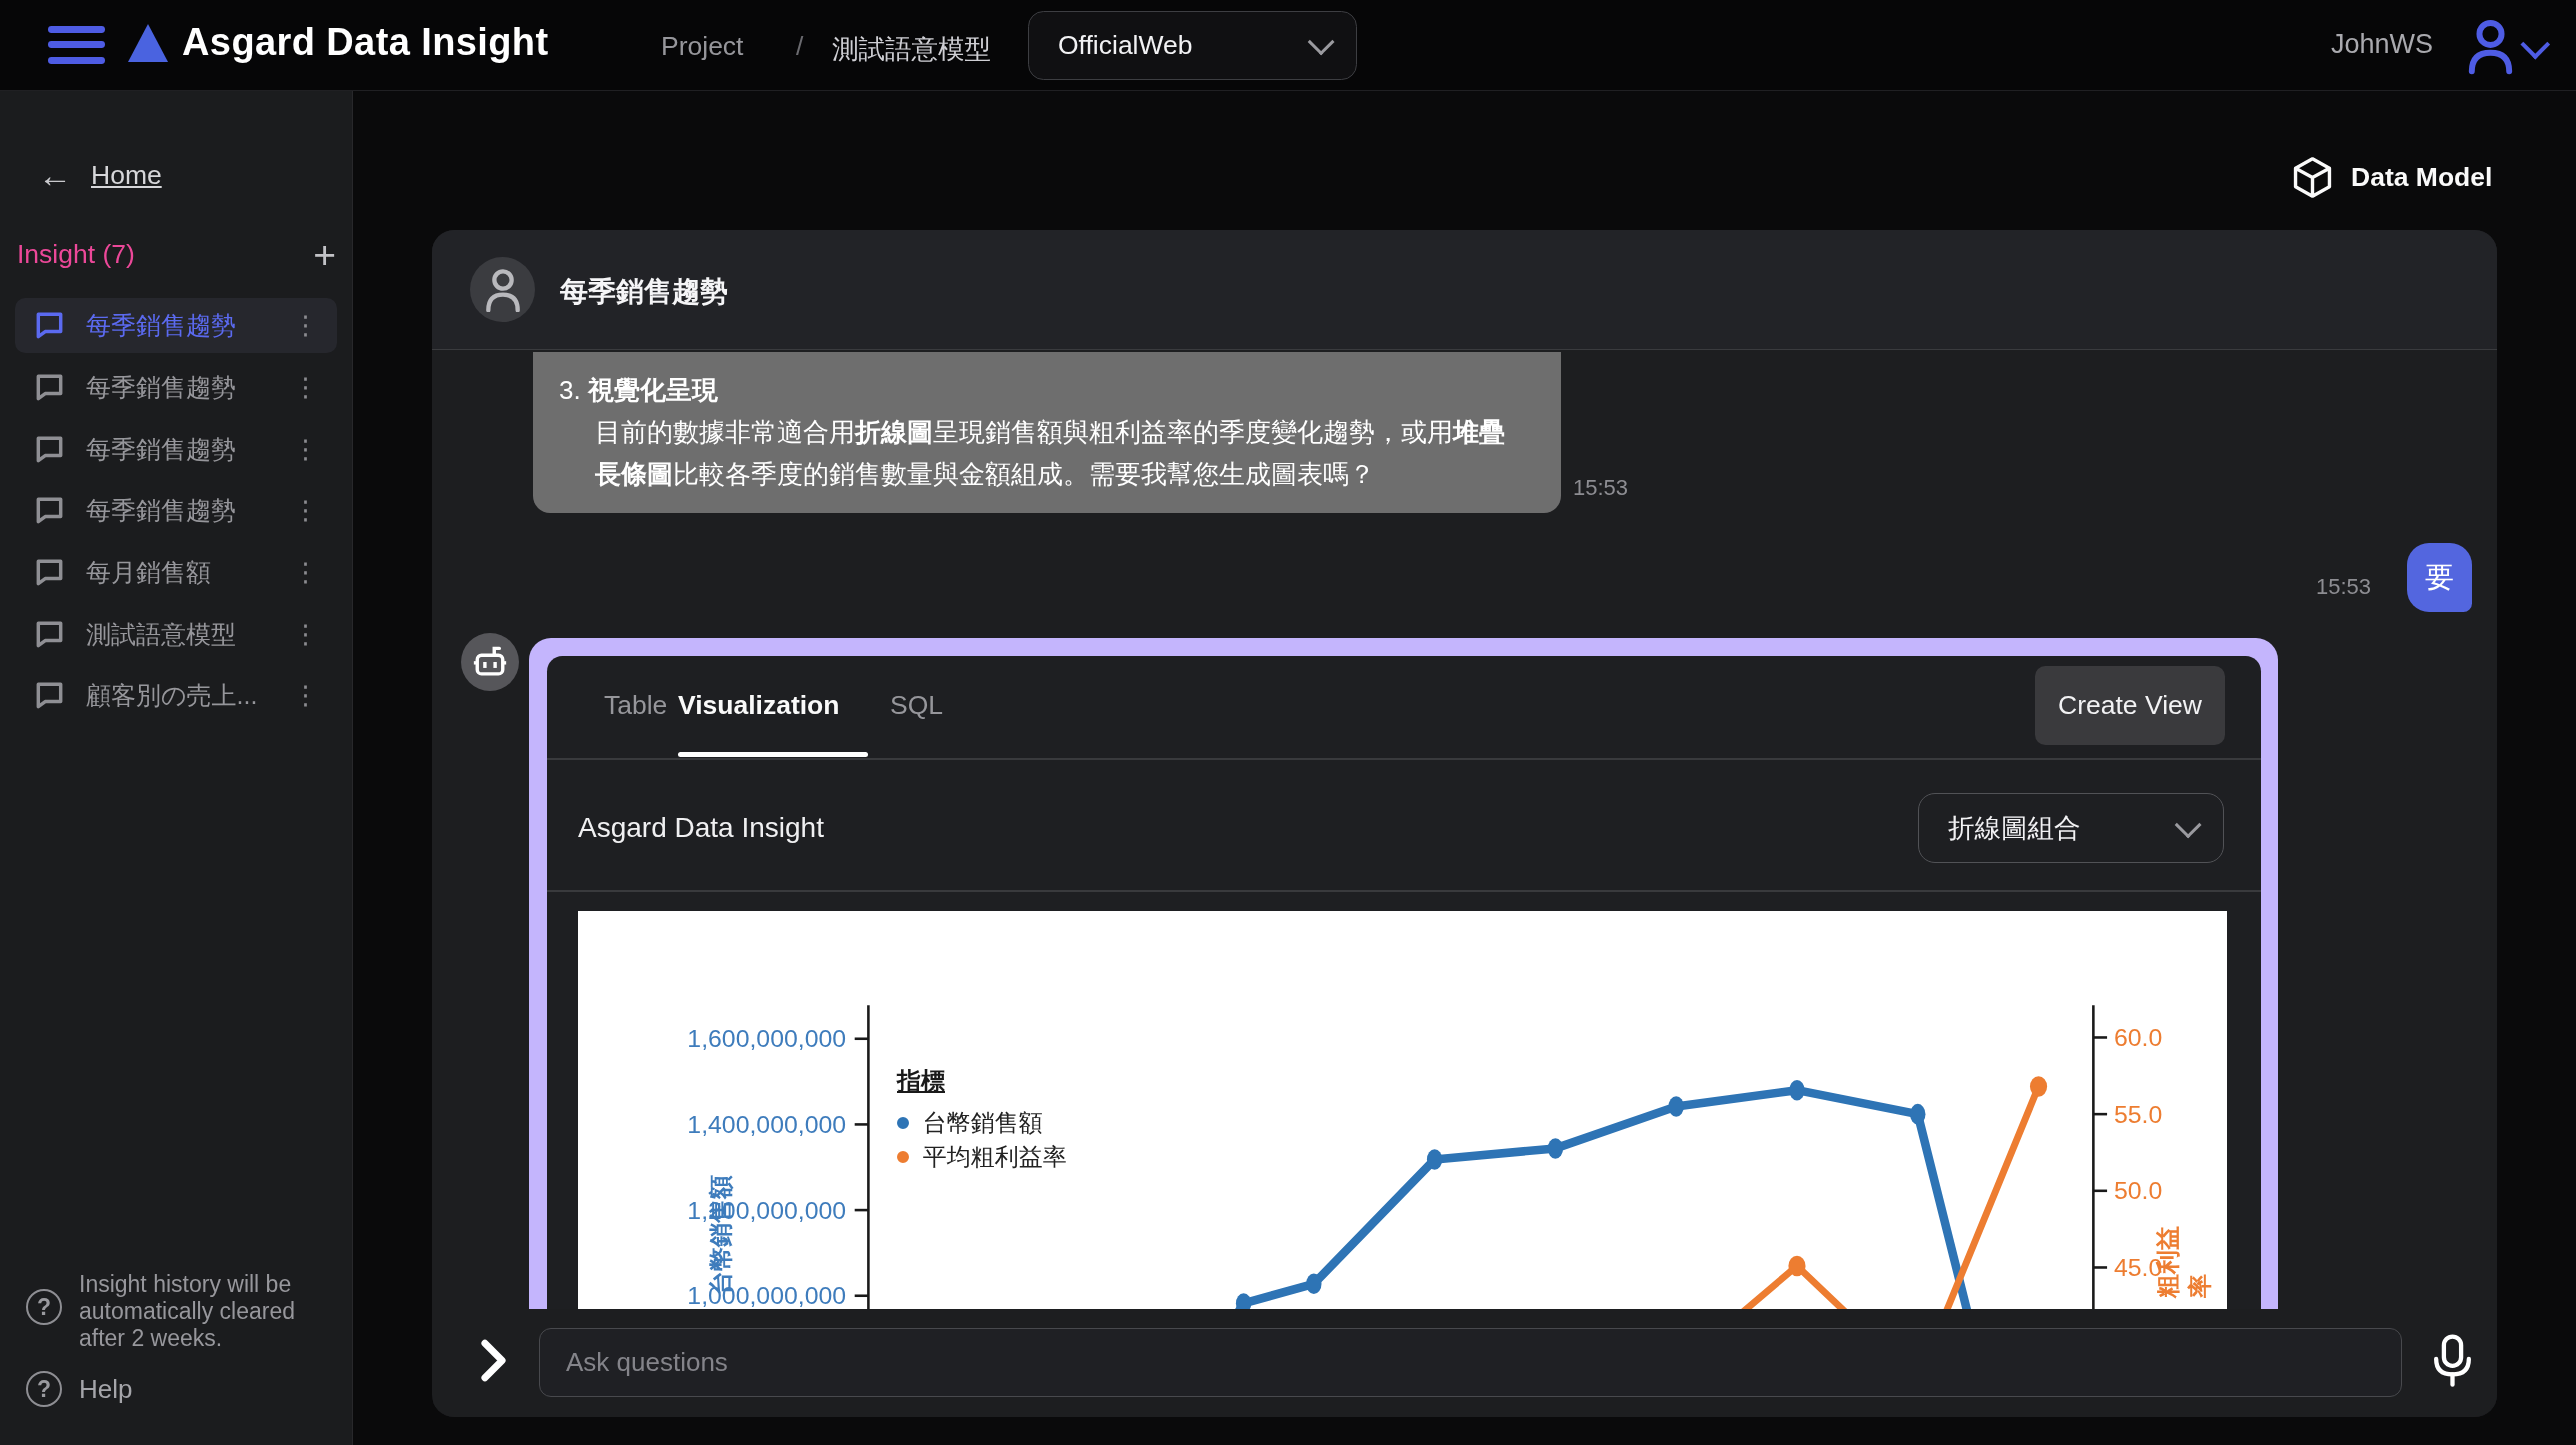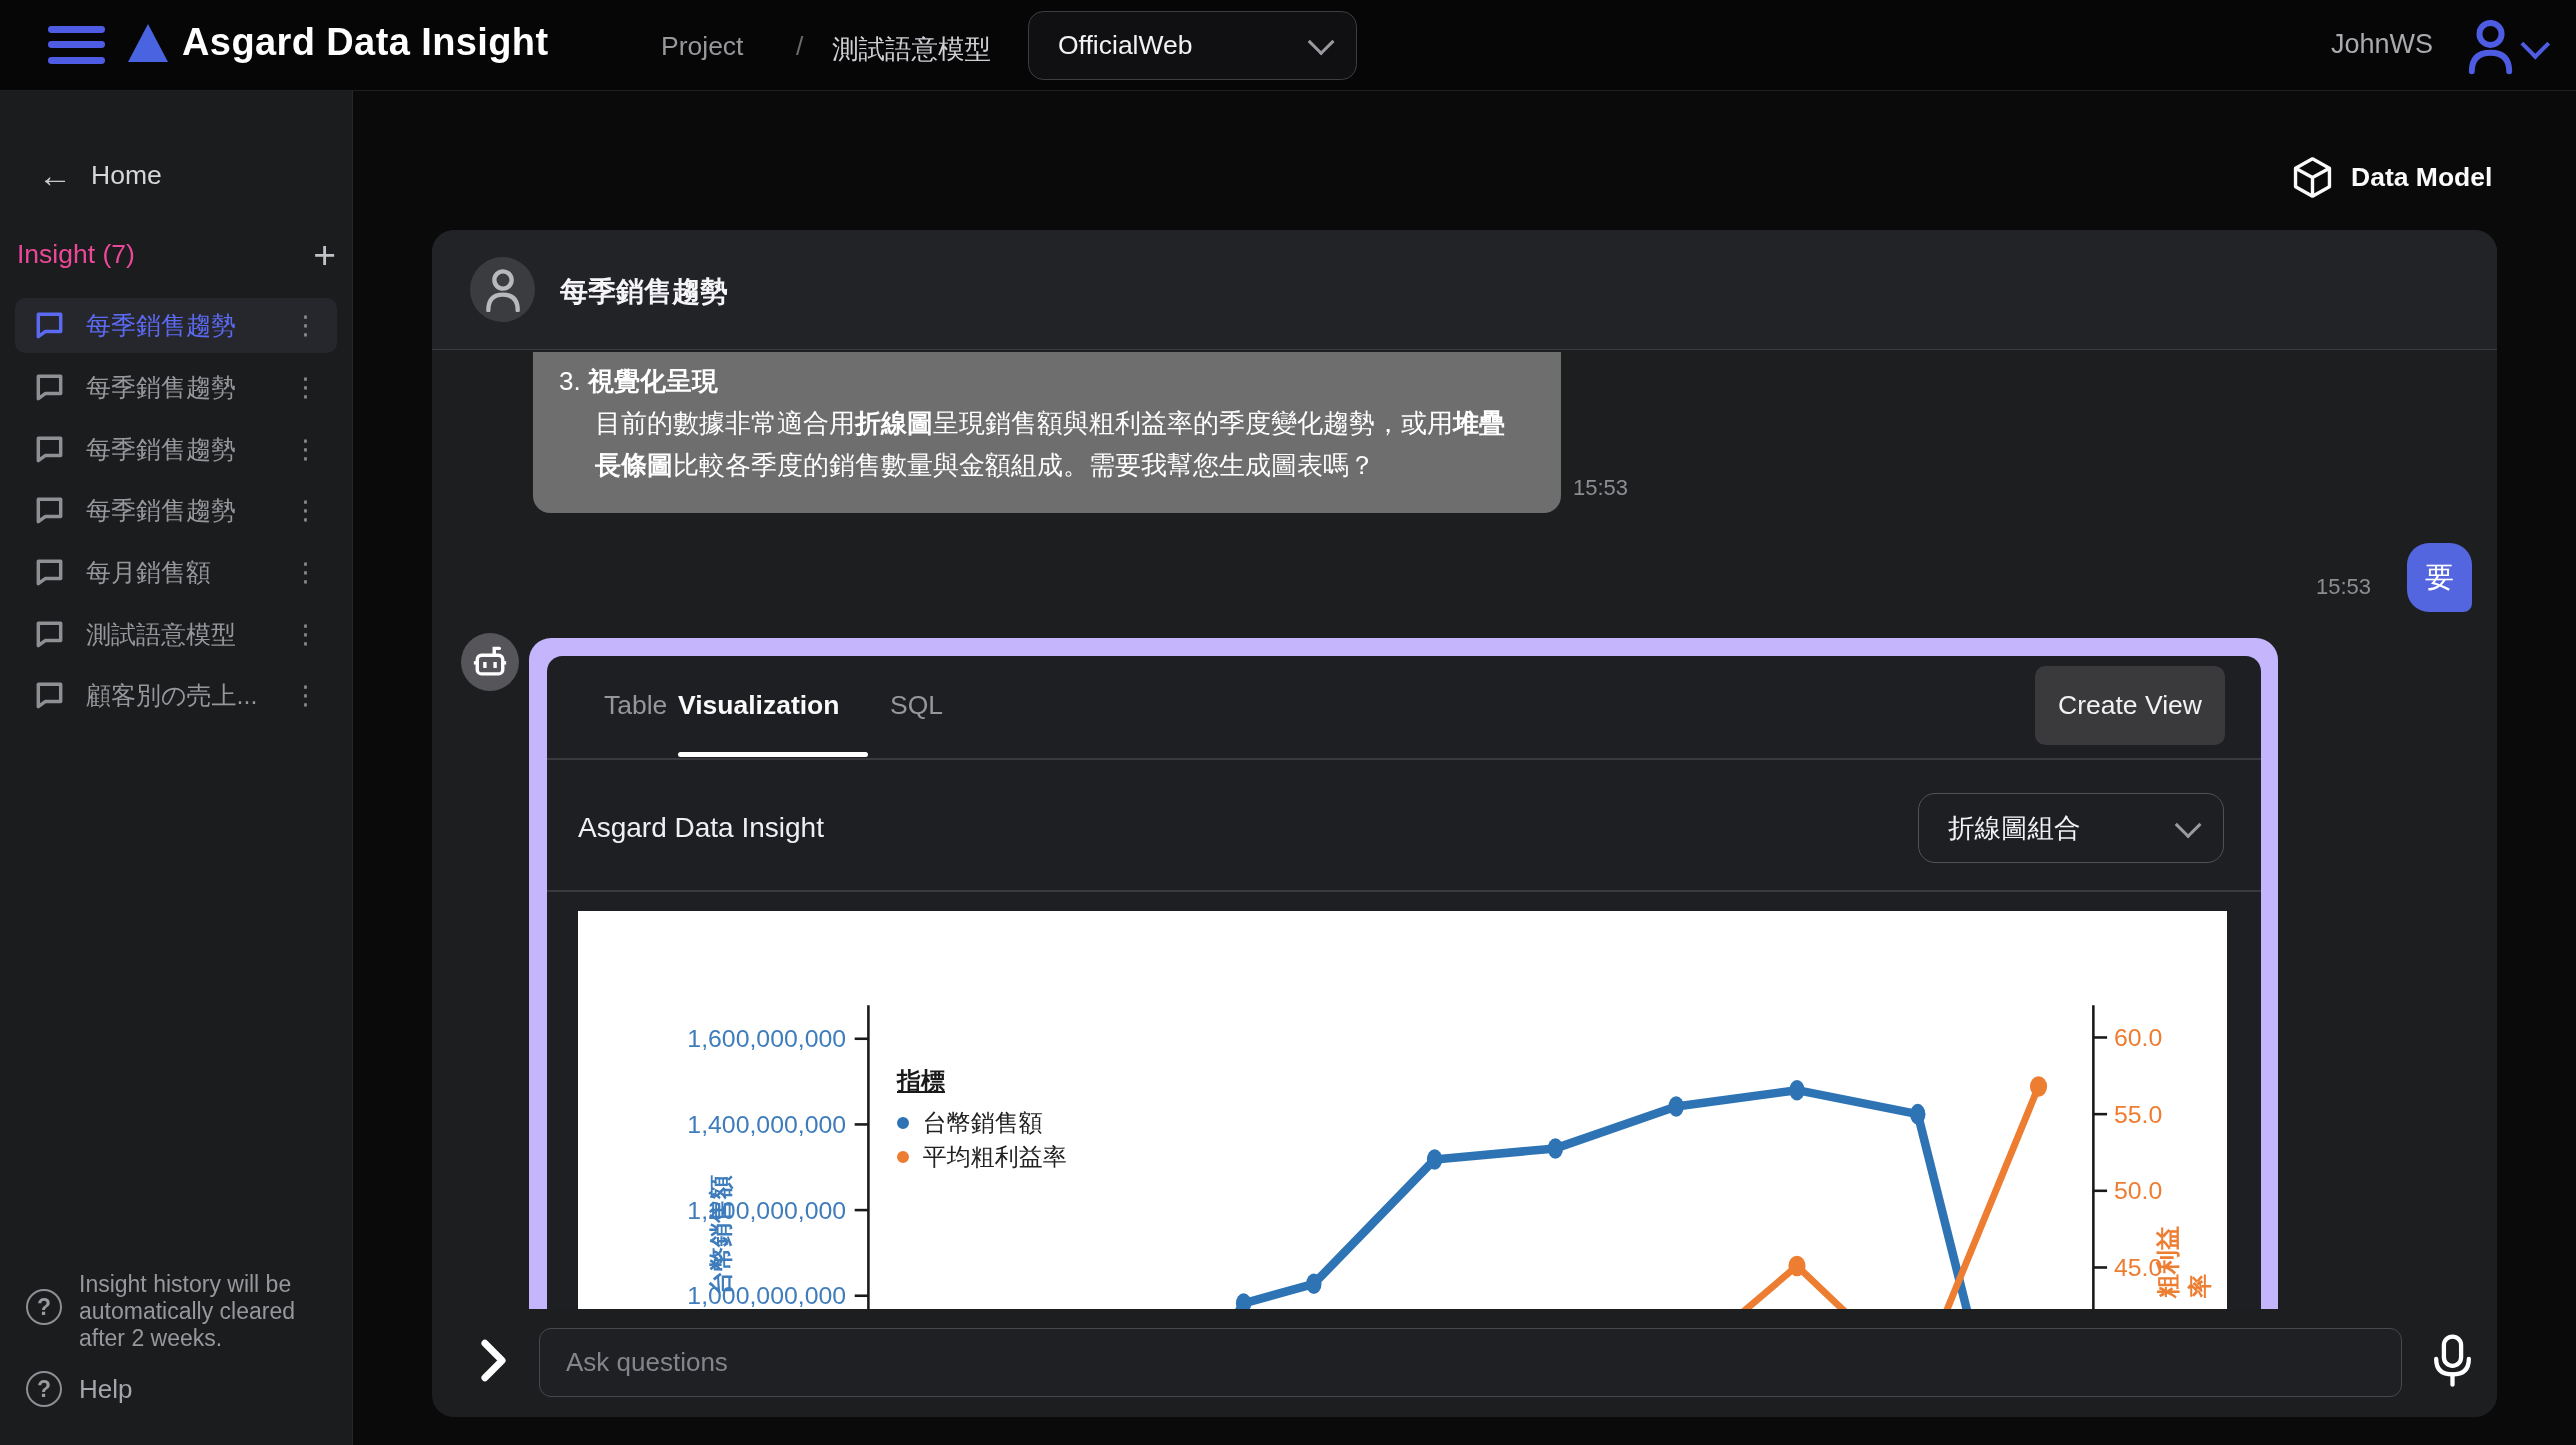--- a/index.html
+++ b/index.html
@@ -27,21 +27,21 @@
   #user-name { position:absolute; left:2331px; top:29px; font-size:27px; color:#a9a9ae; }
   #user-icon { position:absolute; left:2465px; top:15.4px; }
   #user-chev { position:absolute; left:2525px; top:34px; width:20.6px; height:20.6px;
                border-right:4.3px solid #4e5ce4; border-bottom:4.3px solid #4e5ce4; transform:rotate(45deg); }
 
   
   #sidebar { position:absolute; left:0; top:91px; width:353px; height:1355px; background:#1b1c1e;
              border-right:1.7px solid #28282b; z-index:20; }
   #home-row { position:absolute; left:38px; top:67px; display:flex; align-items:center; gap:19px; cursor:pointer; }
   #home-row .arrow { font-size:34px; color:#c9c9cd; line-height:1; }
-  #home-row .txt { font-size:26.5px; color:#d7d7da; }
+  #home-row .txt { font-size:26.5px; color:#d7d7da;text-decoration:underline; }
   #insight-row { position:absolute; left:17px; top:144px; width:319px; display:flex; align-items:center; }
   #insight-row .txt { font-size:26.5px; color:#ec4899; flex:1; }
   #insight-row .plus { font-size:39px; color:#c2c2c6; font-weight:300; cursor:pointer; line-height:1; }
   .side-item { position:absolute; left:15.4px; width:322px; height:55px; border-radius:10.3px;
                display:flex; align-items:center; padding:0 19px; gap:20.6px; cursor:pointer; }
   .side-item.active { background:#26272d; }
   .side-item .bubble { width:31px; height:31px; flex:0 0 auto; }
   .side-item .lbl { flex:1; font-size:25px; color:#96969b; white-space:nowrap; overflow:hidden; }
   .side-item.active .lbl { color:#5b6af0; }
   .side-item .kebab { color:#8b8b90; font-size:26px; letter-spacing:0; line-height:.55; text-align:center; }
@@ -60,21 +60,21 @@
   #panel { position:absolute; left:432px; top:230px; width:2065px; height:1187px; background:#1d1e20;
            border-radius:22px; z-index:10; overflow:hidden; }
   #panel-header { position:absolute; left:0; top:0; width:2065px; height:120px; background:#222327;
                   border-bottom:1.7px solid #3a3b3e; }
   #chat-avatar { position:absolute; left:38px; top:27px; width:65px; height:65px; border-radius:50%;
                  background:#3b3c40; display:flex; align-items:center; justify-content:center; }
   #chat-title { position:absolute; left:128px; top:43px; font-size:28px; font-weight:700; color:#f5f5f7; }
 
   #assist-bubble { position:absolute; left:101px; top:122px; width:1028px; height:161px; background:#6e6e6e;
                    border-radius:0 0 17px 17px; color:#fff; font-size:26px; line-height:42px;
-                   padding:8px 31px 0 26px; }
+                   padding:17px 31px 0 26px; }
   #assist-bubble .indent { margin-left:36px; display:block; }
   #assist-bubble b { font-weight:700; }
   .stamp { font-size:22px; color:#8d8d92; }
   #assist-time { position:absolute; left:1141px; top:245px; }
   #reply-time { position:absolute; left:1884px; top:344px; }
   #user-bubble { position:absolute; left:1975px; top:313px; width:65px; height:69px; background:#5366df;
                  border-radius:22px 22px 8.6px 22px; color:#fff; font-size:29px;
                  display:flex; align-items:center; justify-content:center; cursor:default; }
 
   

